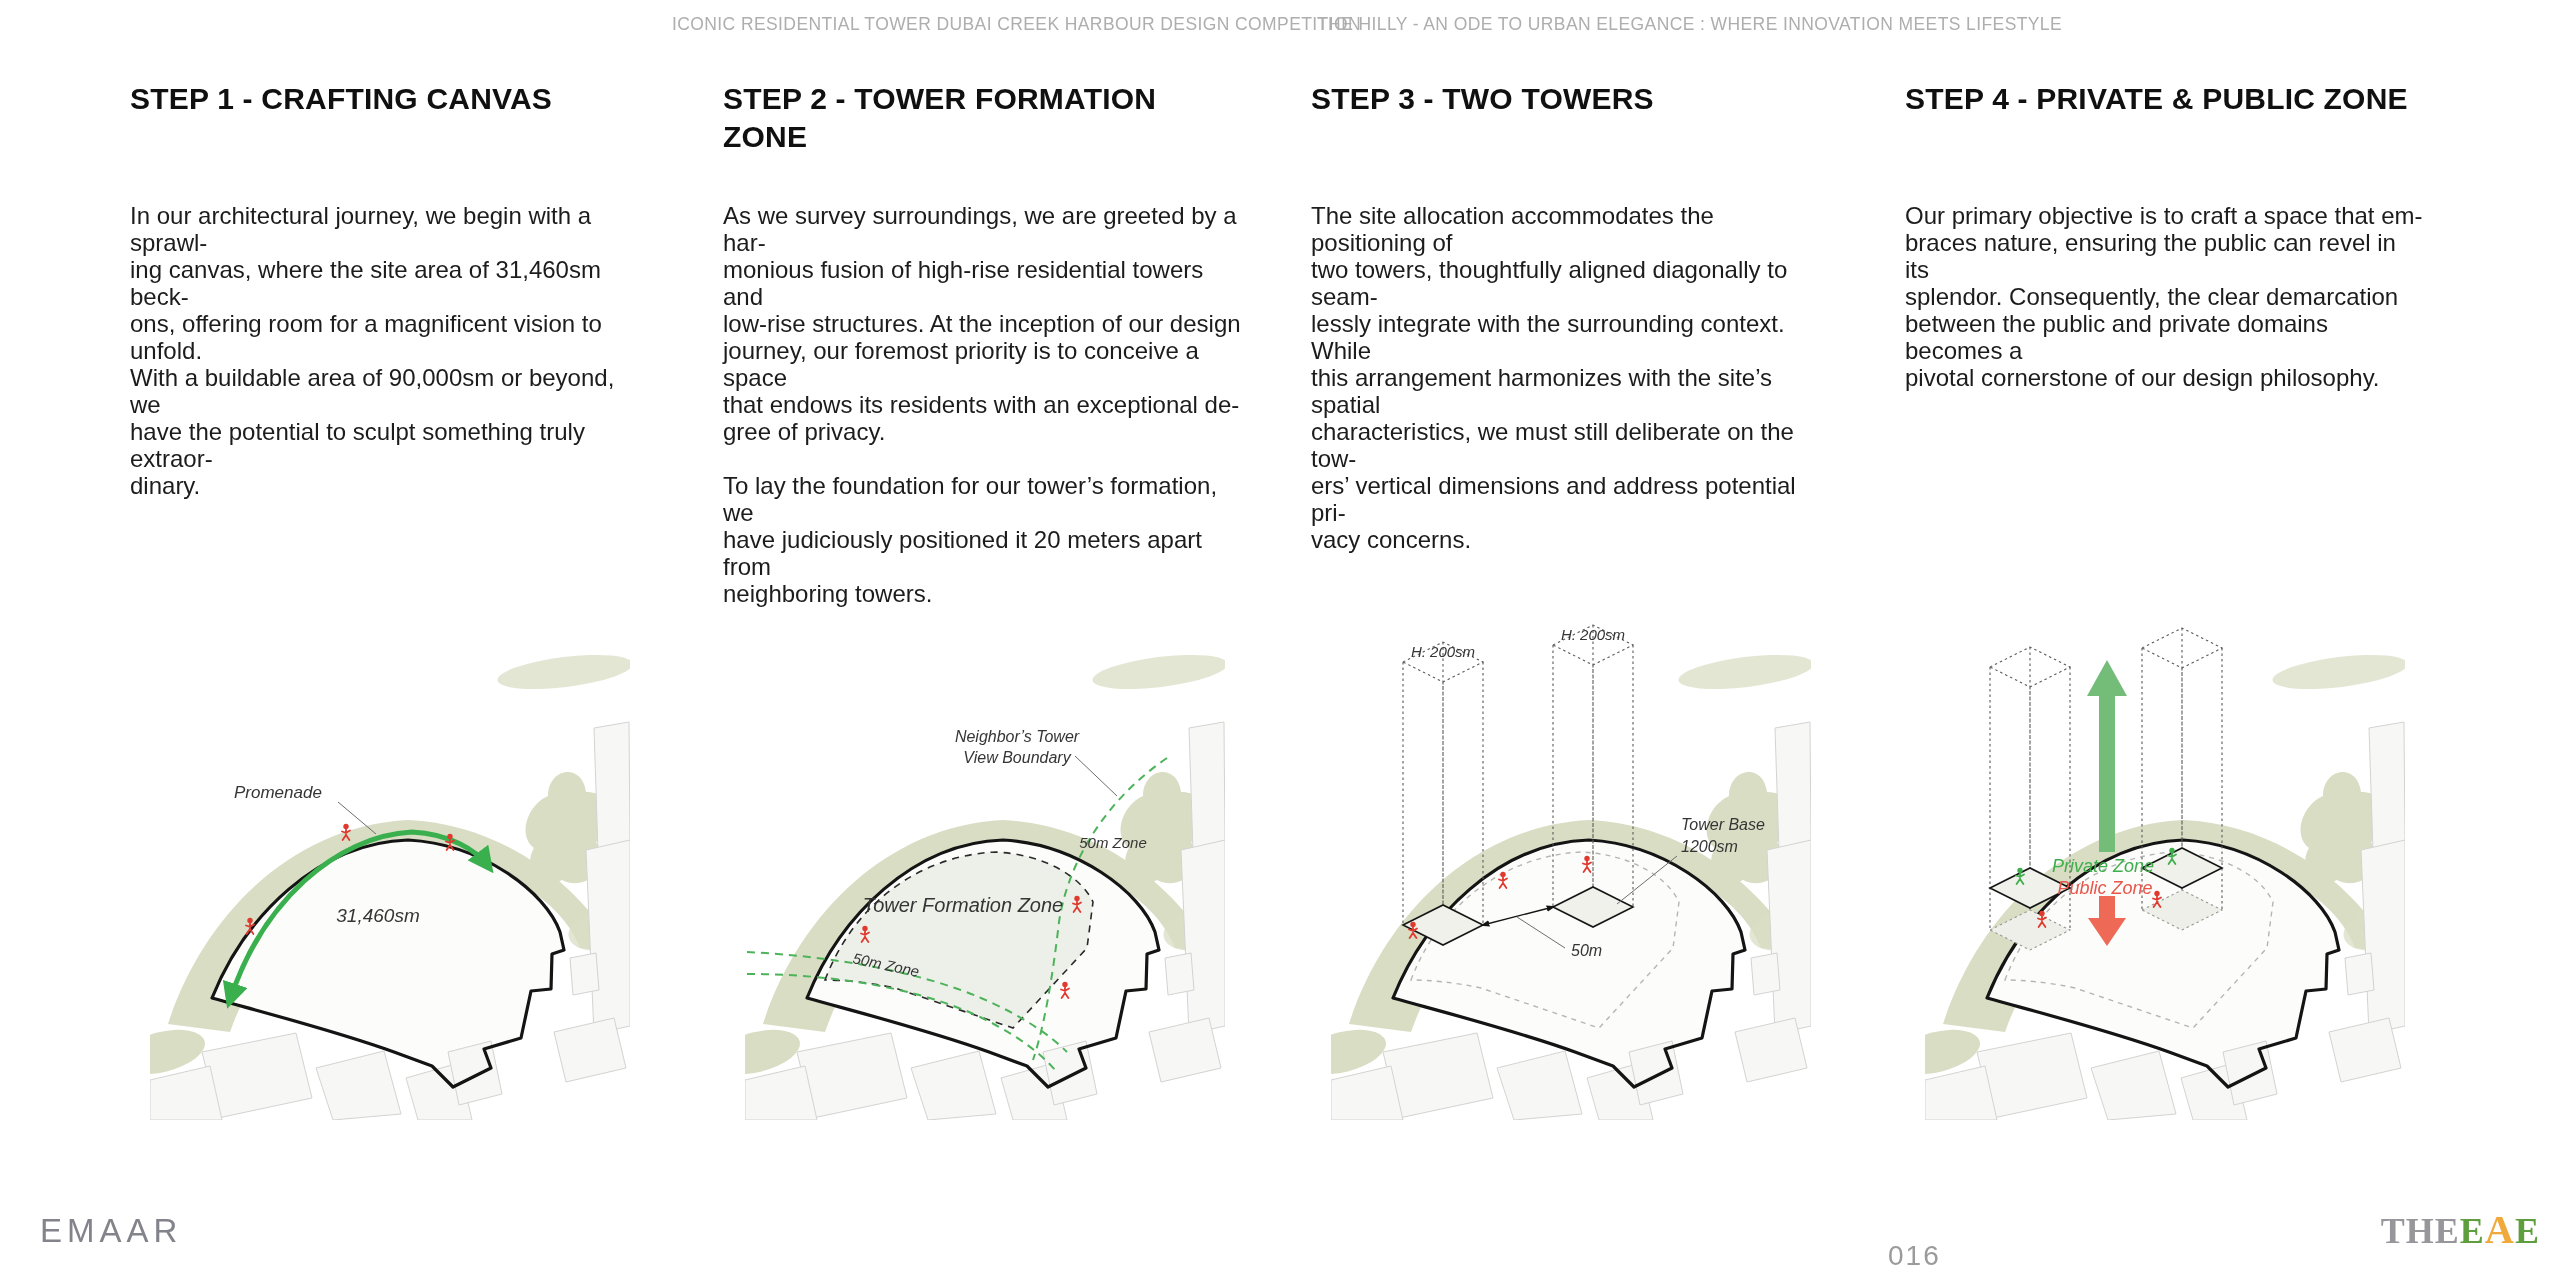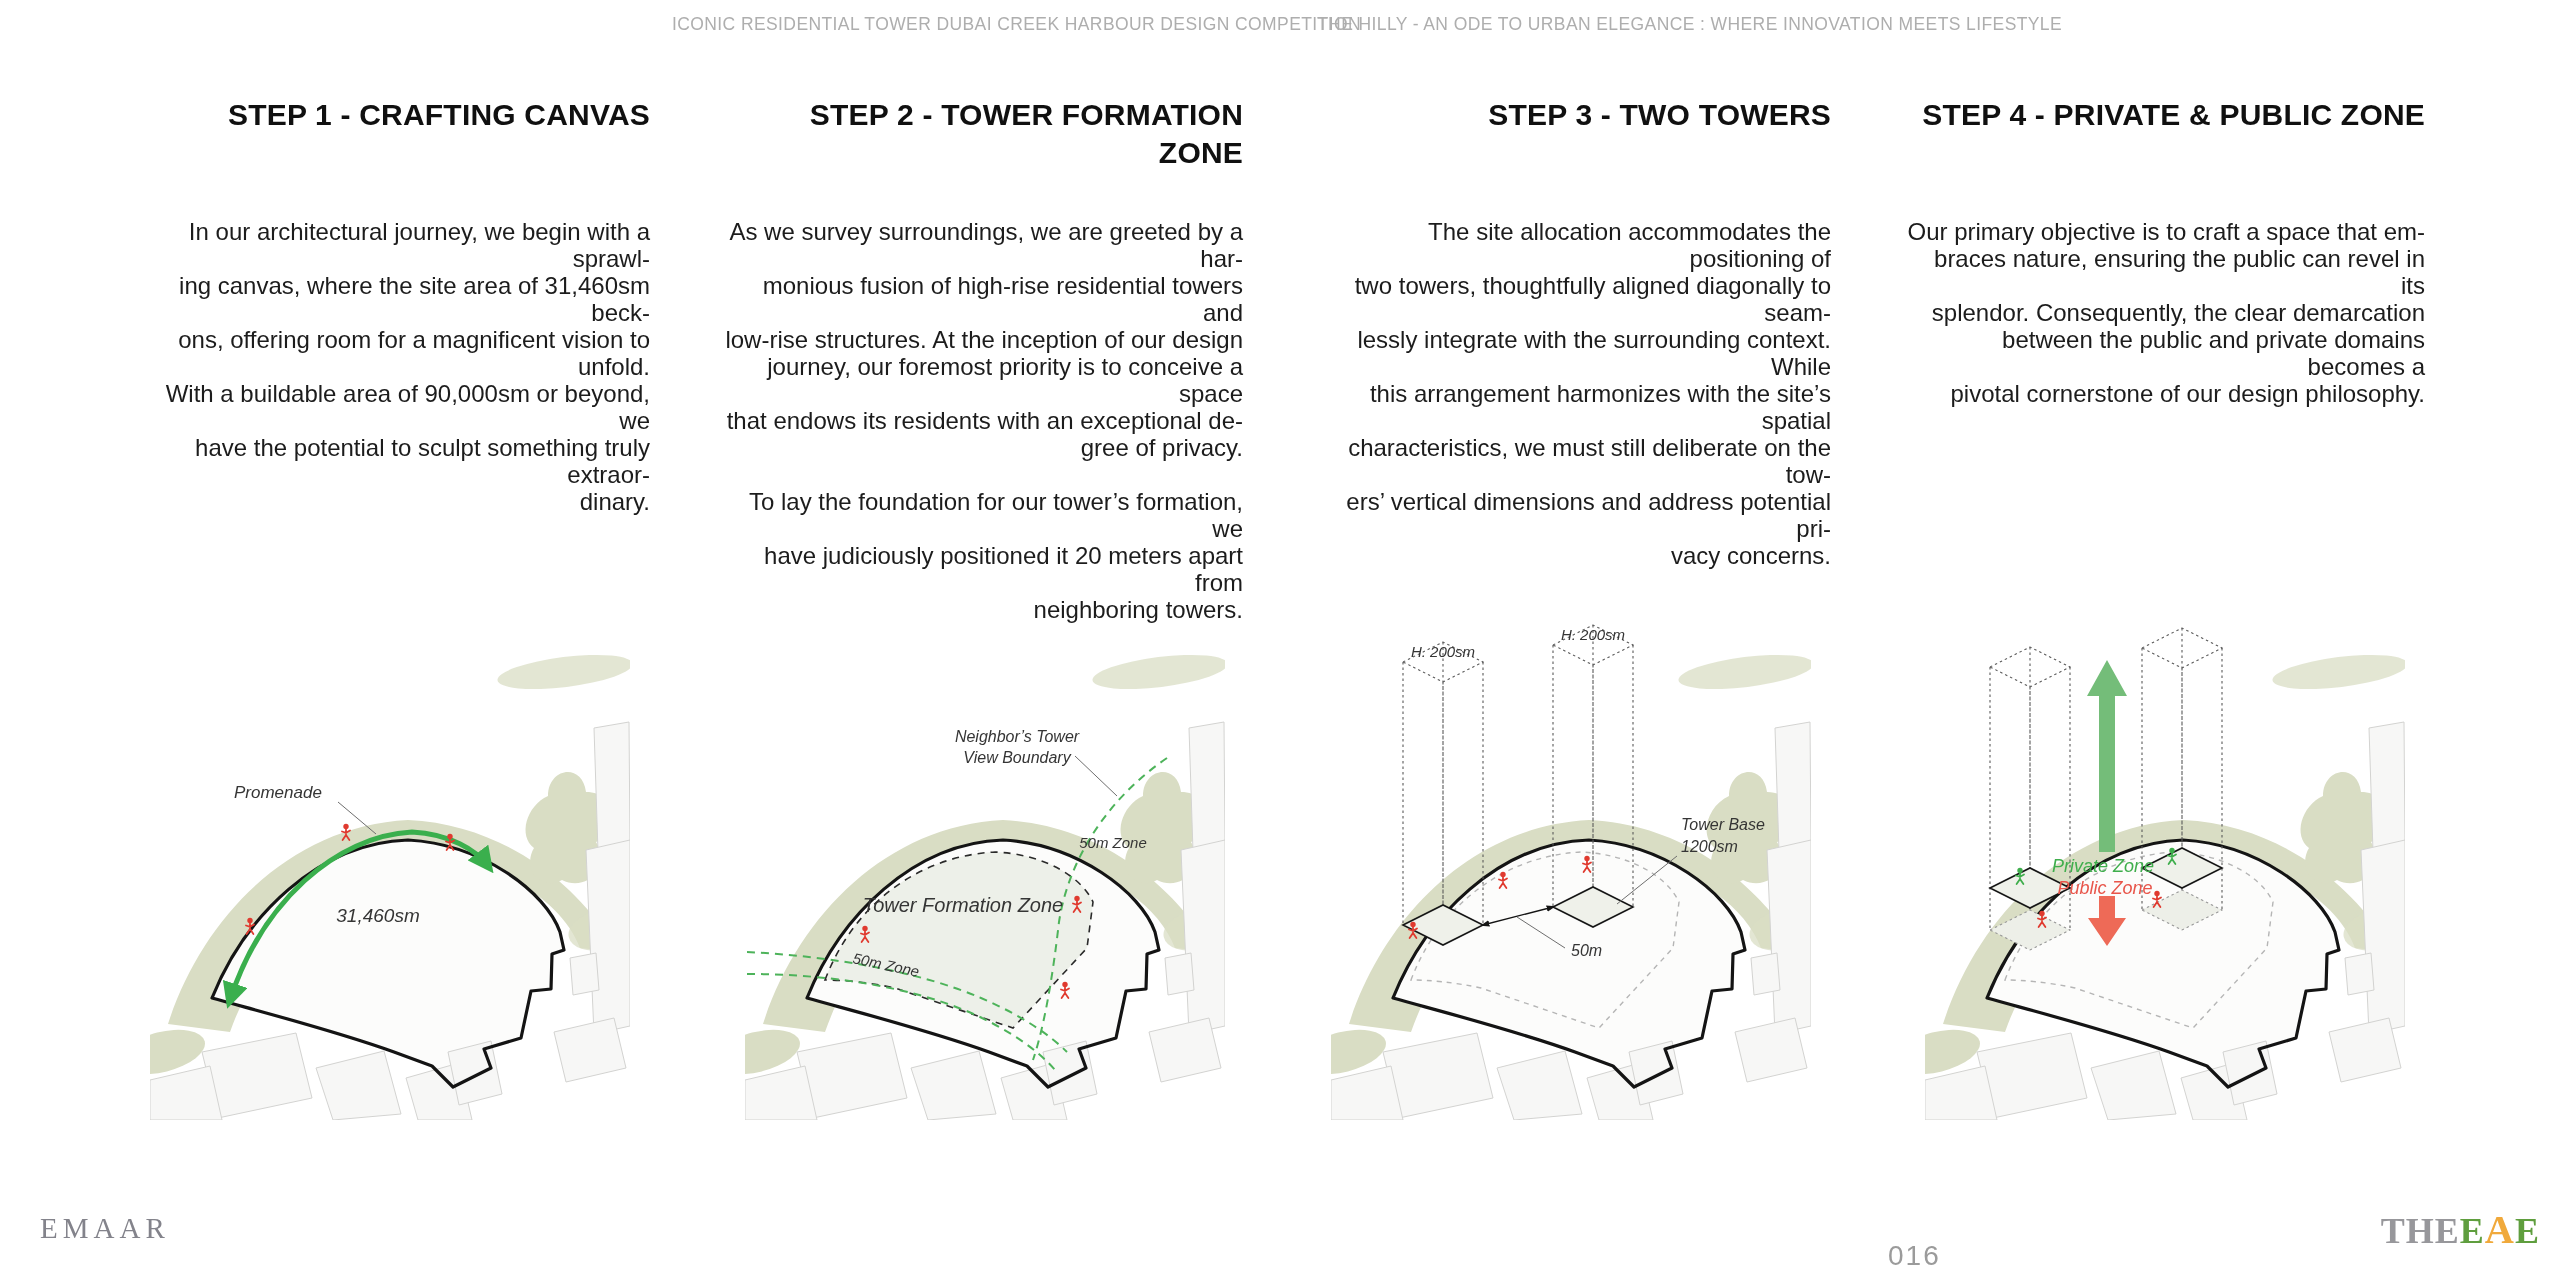--- a/index.html
+++ b/index.html
@@ -1,40 +1,40 @@
 <!DOCTYPE html>
 <html><head>
 <meta charset="utf-8">
 <style>
   html,body{margin:0;padding:0;background:#ffffff;}
   #slide{position:relative;width:2560px;height:1280px;background:#ffffff;overflow:hidden;
          font-family:"Liberation Sans",sans-serif;color:#1c1c1c;padding-left:20px;}
   .hdr{position:absolute;top:14px;font-size:17.5px;letter-spacing:.4px;color:#aeaeae;white-space:nowrap;}
-  .col{position:absolute;top:96px;width:520px;text-align:right;}
+  .col{position:absolute;top:80px;width:520px;text-align:left;}
   .step-title{font-size:30px;font-weight:bold;line-height:38px;color:#101010;white-space:pre-line;letter-spacing:.2px;}
   .step-body{margin-top:0;font-size:24px;line-height:27px;color:#1c1c1c;white-space:pre-line;}
   .body-wrap{position:absolute;top:122px;left:0;width:520px;}
   .p2{margin-top:27px;}
   .diagram{position:absolute;width:480px;height:520px;}
   .land{fill:#d9ddc4;stroke:none;}
   .land.lite{opacity:.75;}
   .blk{fill:#f7f7f6;stroke:#d3d3d1;stroke-width:1;}
   .site-fill{fill:#fcfcfb;stroke:none;}
   .site-line{fill:none;stroke:#141414;stroke-width:3.2;stroke-linejoin:round;}
   .lbl{font-family:"Liberation Sans",sans-serif;font-style:italic;fill:#353535;}
   .leader{stroke:#6e6e6e;stroke-width:1;fill:none;}
   .gdash{stroke:#4db35a;stroke-width:2;stroke-dasharray:8 6;fill:none;}
   .zonedash{fill:rgba(222,227,215,0.5);stroke:#2a2a2a;stroke-width:1.6;stroke-dasharray:7 6;}
   .graydash{fill:none;stroke:#b5b5b5;stroke-width:1.4;stroke-dasharray:5 5;}
   .dot{fill:none;stroke:#5a5a5a;stroke-width:1.1;stroke-dasharray:2.5 3;}
   .soliddia{fill:#eff1ea;stroke:#161616;stroke-width:1.6;}
   .graydia{fill:#edefe8;stroke:#979797;stroke-width:1.1;stroke-dasharray:2.5 3;}
   .dimline{stroke:#141414;stroke-width:1.3;fill:none;}
-  .footer-emaar{position:absolute;left:40px;top:1212px;font-family:Liberation Serif, serif;
-                font-size:29px;letter-spacing:5px;color:#83838b;}
+  .footer-emaar{position:absolute;left:40px;top:1212px;font-family:Liberation Sans, sans-serif;
+                font-size:33px;letter-spacing:5px;color:#83838b;}
   .footer-page{position:absolute;left:1888px;top:1240px;font-size:28px;letter-spacing:2px;color:#9b9b9b;}
   .footer-theeae{position:absolute;right:40px;top:1206px;font-family:"Liberation Serif",serif;
                  font-size:36px;letter-spacing:1px;font-weight:bold;}
   .t-gray{color:#97979b;} .t-green{color:#5f9e3e;} .t-orange{color:#f0a93b;font-size:1.12em;}
 </style>
 </head>
 <body>
 
 <div id="slide">
 

